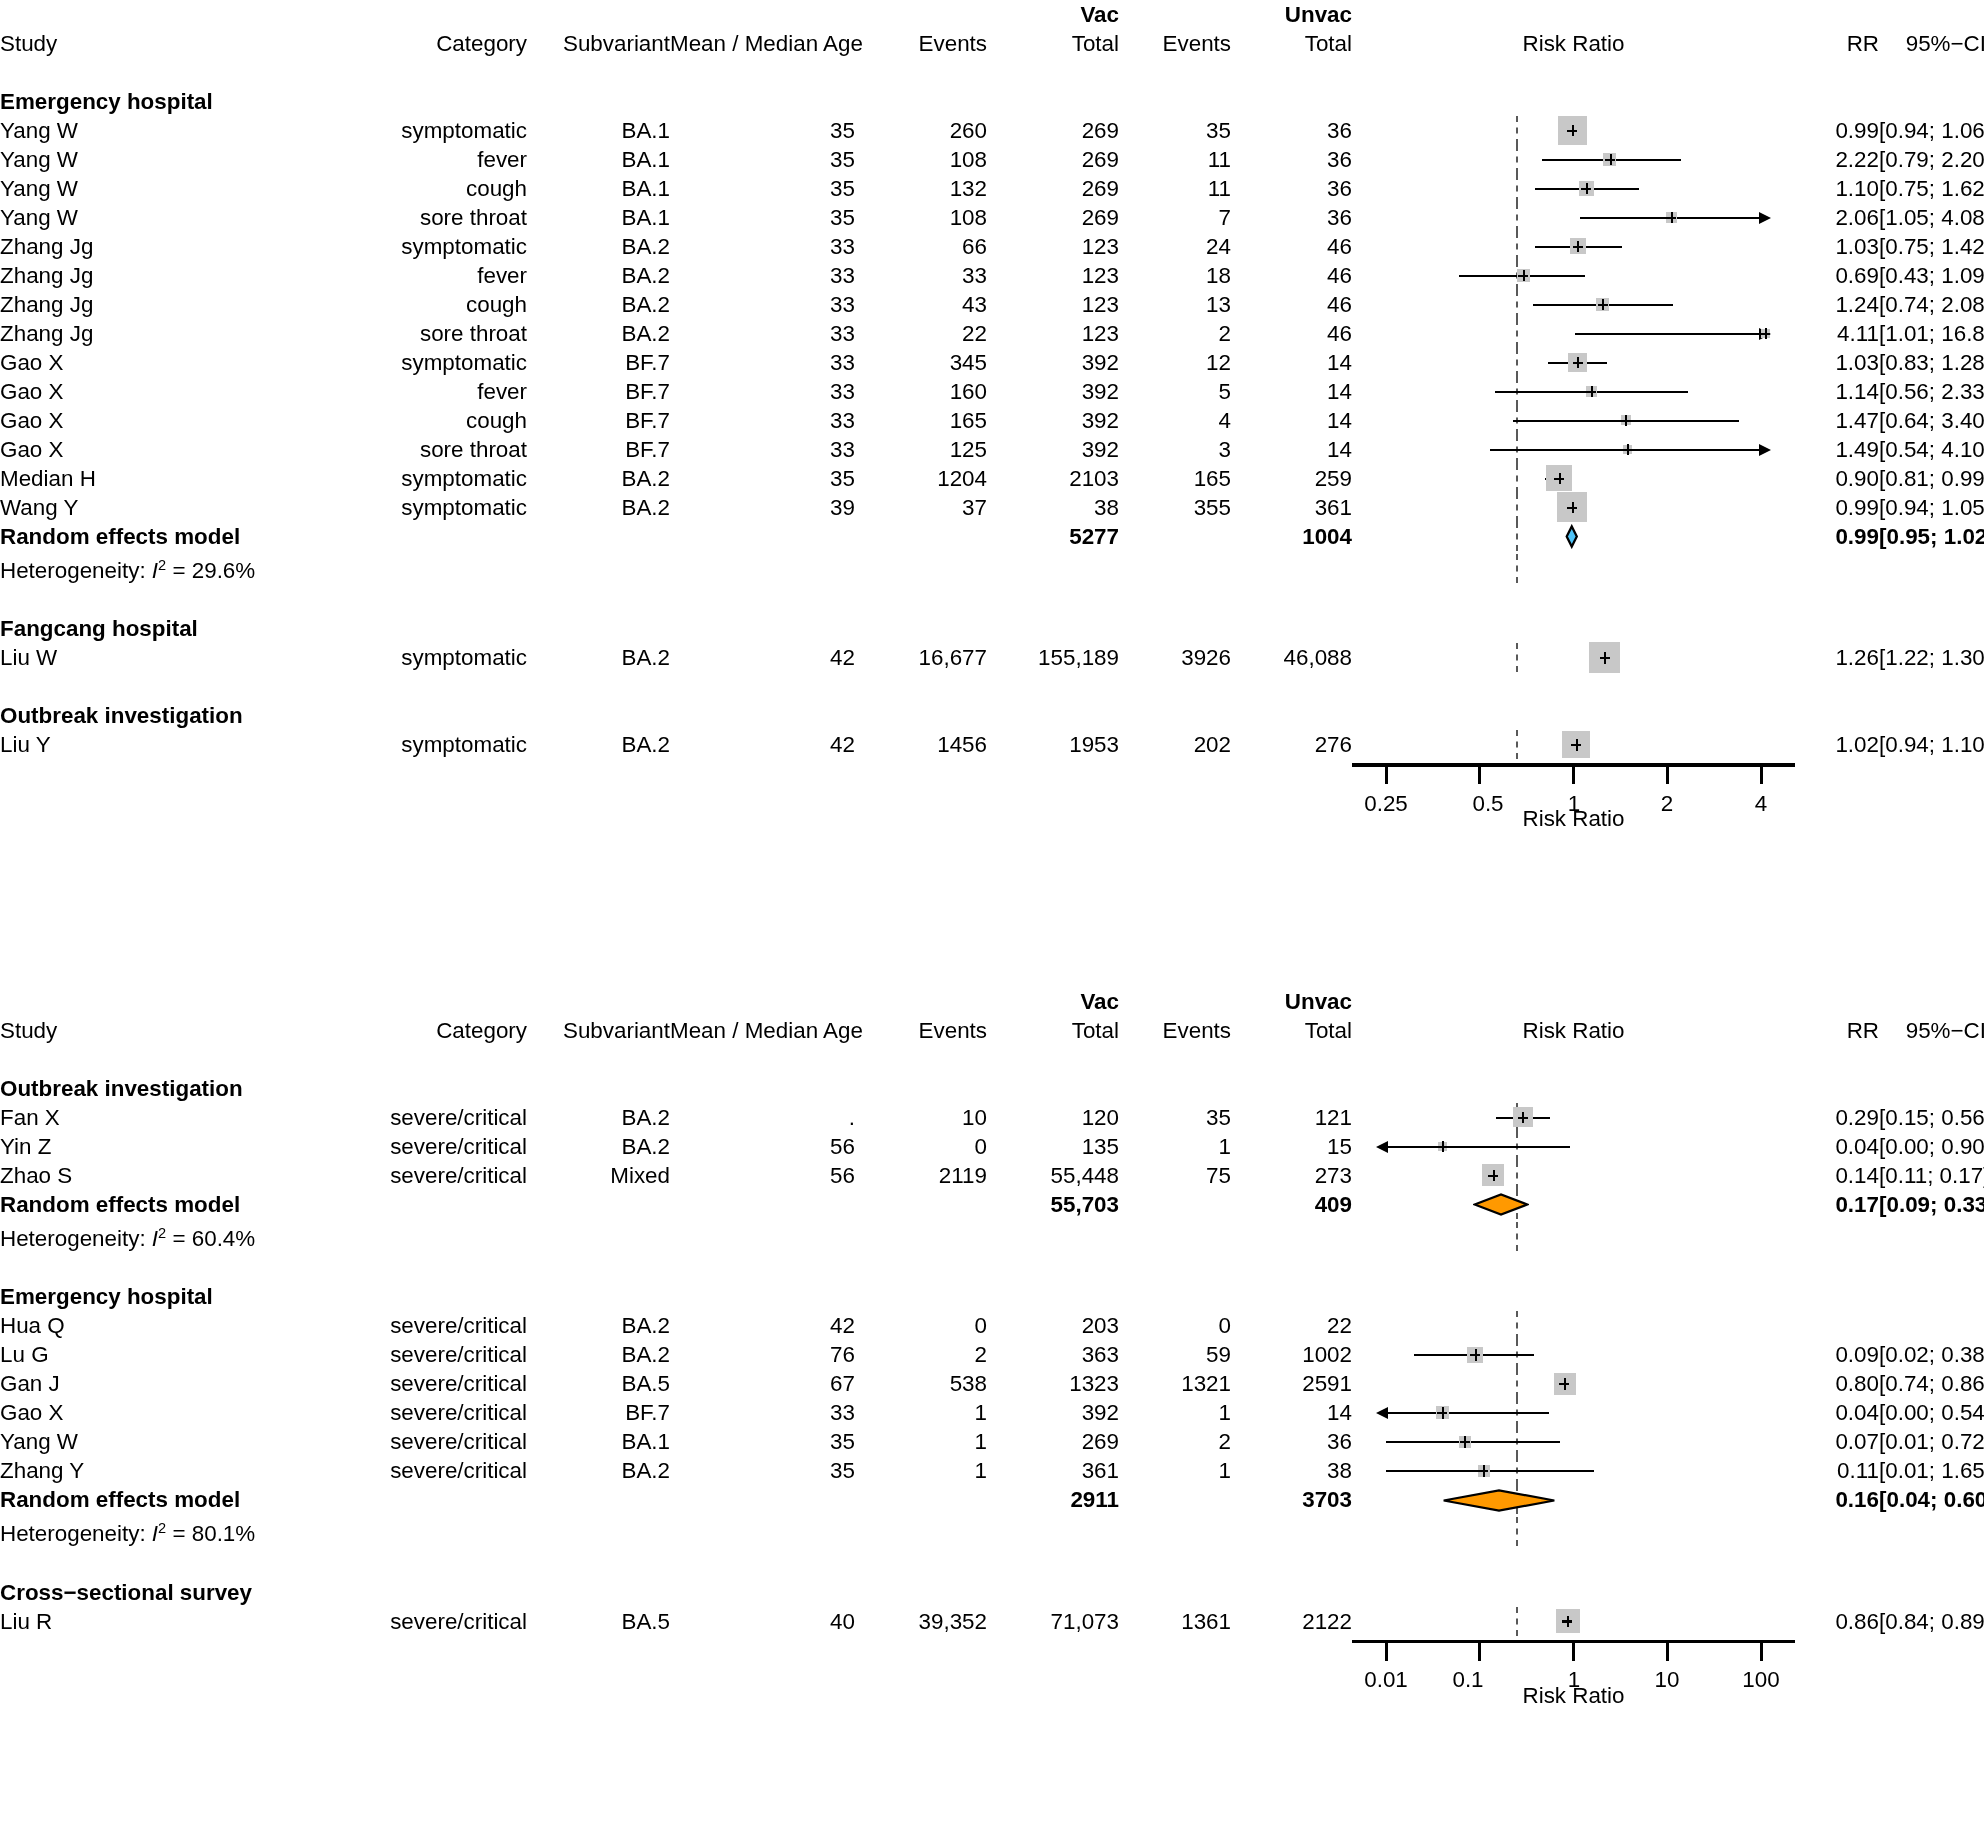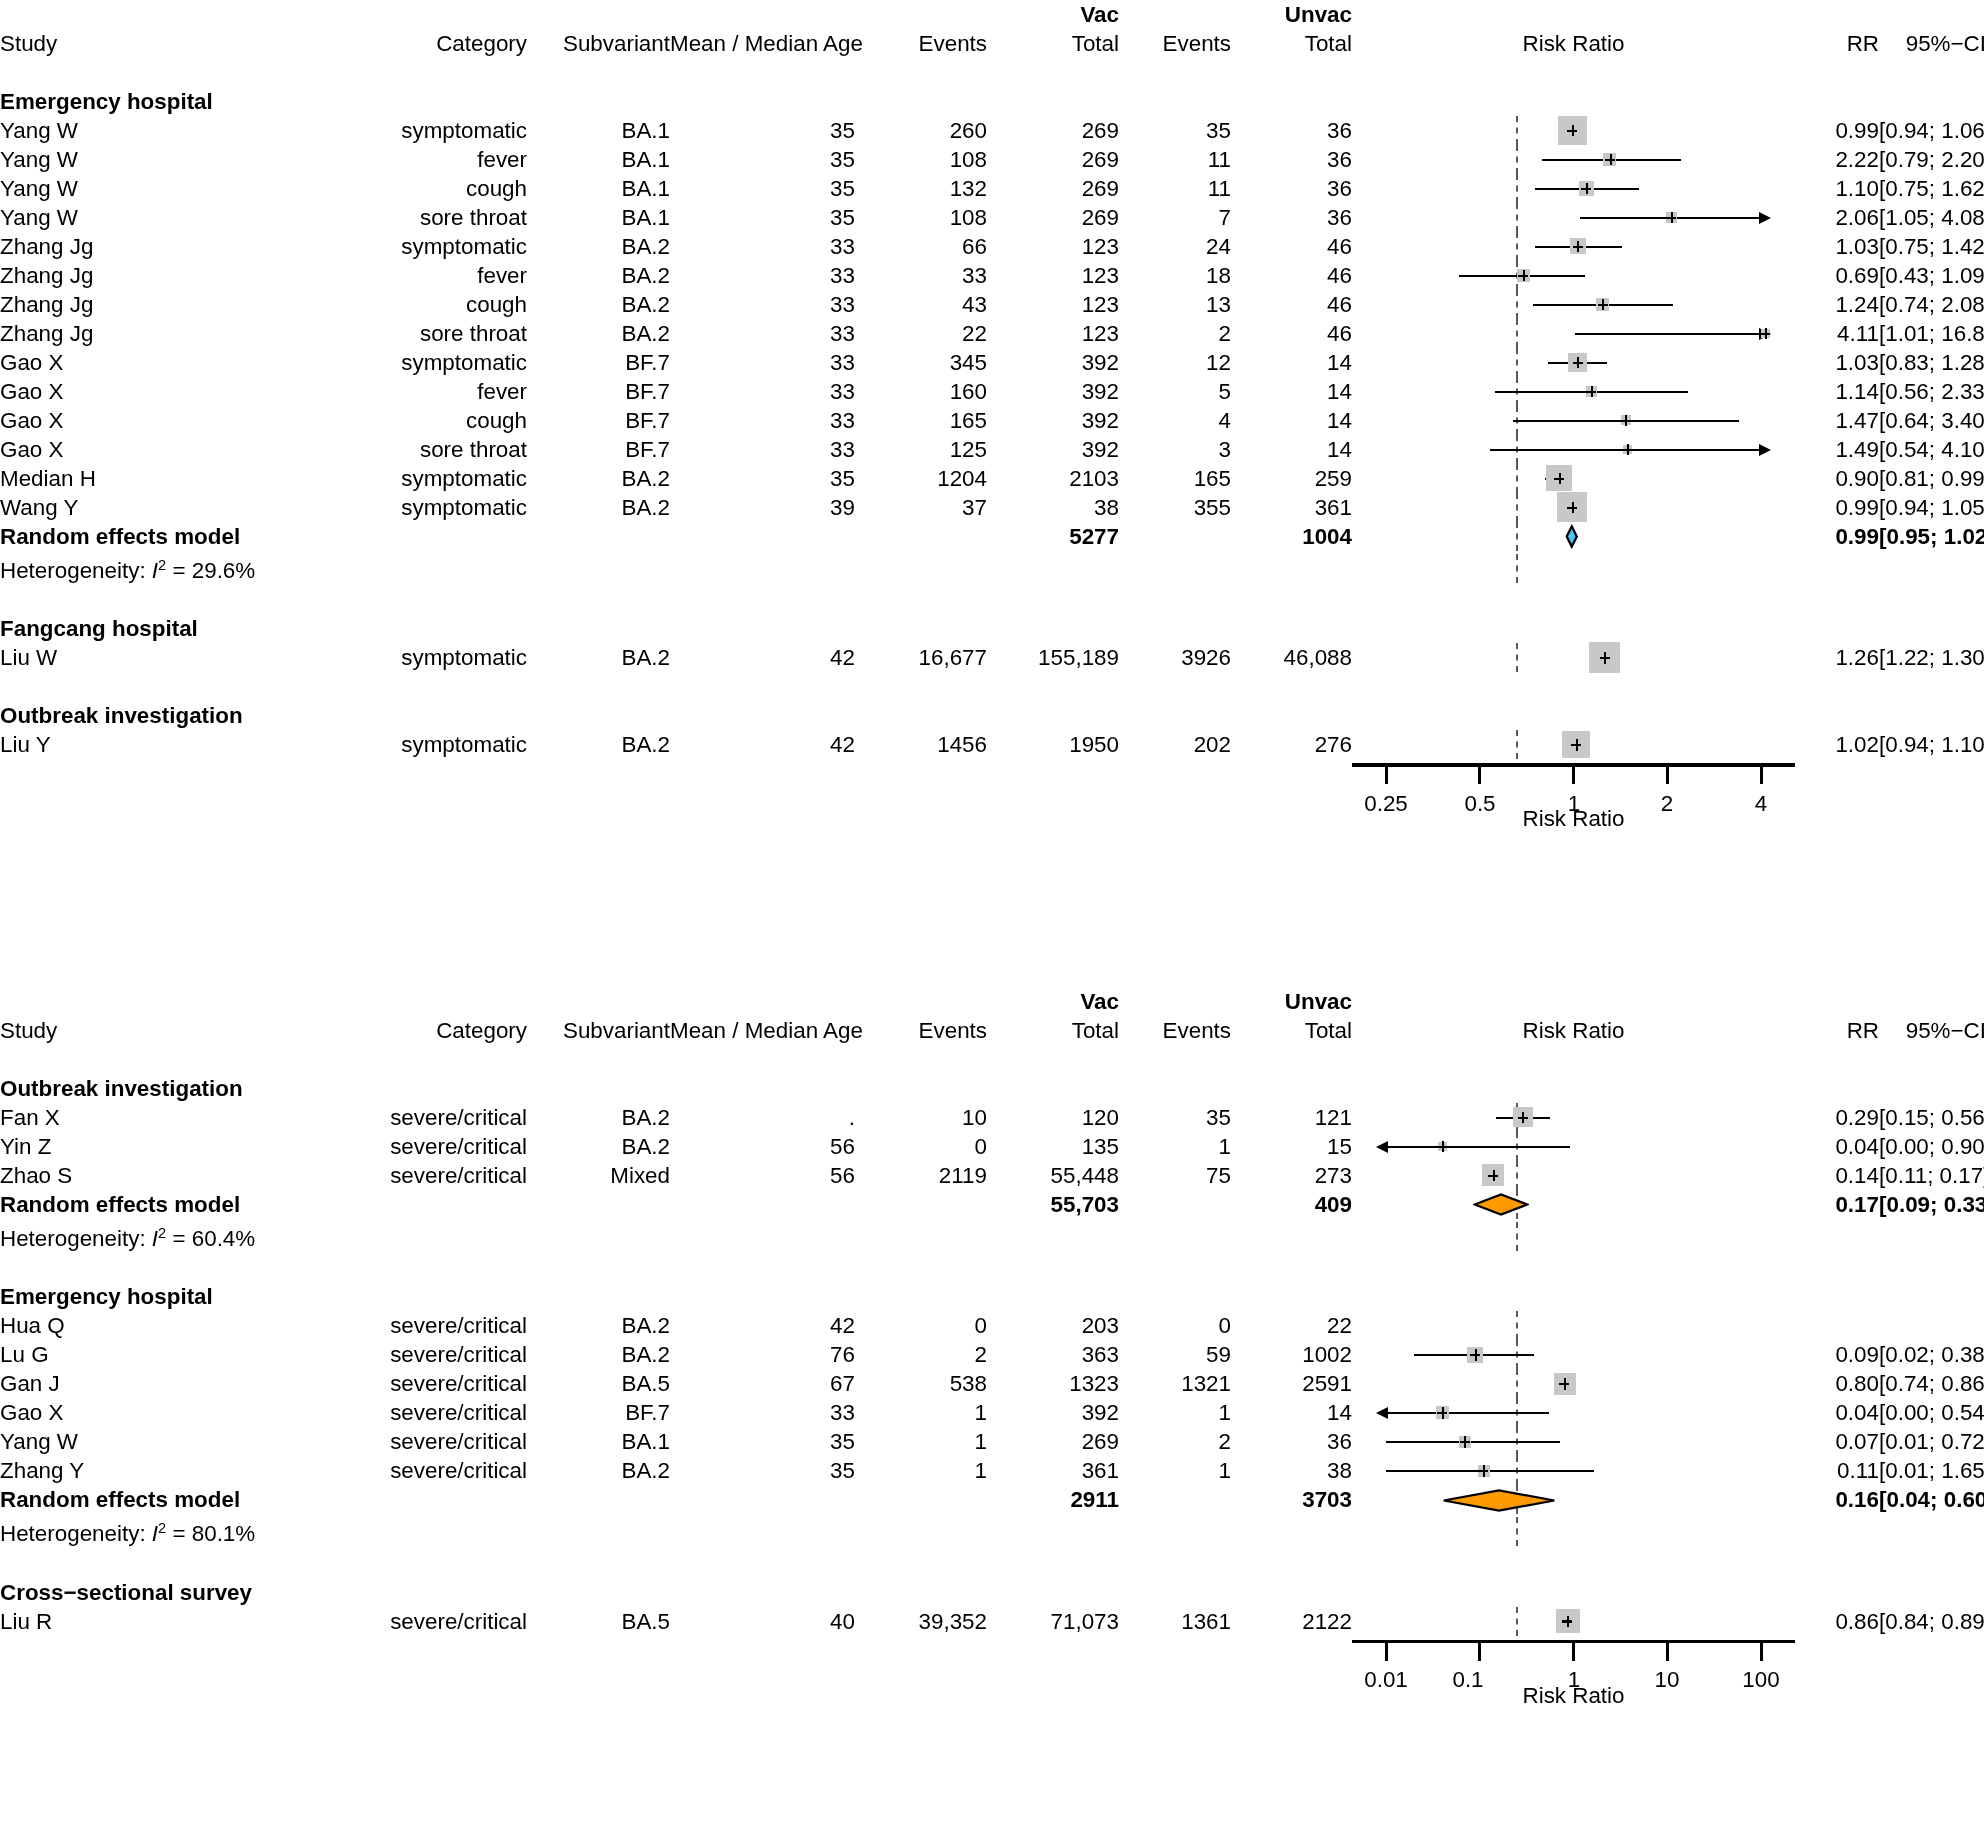--- a/index.html
+++ b/index.html
@@ -477,21 +477,21 @@
         </tr>
         <tr>
           <td class="grp" colspan="11">Outbreak investigation</td>
         </tr>
         <tr>
         <td class="l">Liu Y</td>
         <td class="r">symptomatic</td>
         <td class="r">BA.2</td>
         <td class="r">42</td>
         <td class="r">1456</td>
-        <td class="r">1950</td>
+        <td class="r">1953</td>
         <td class="r">202</td>
         <td class="r">276</td>
         <td class="plotcell">
             <div class="pwrap">
               <div class="vline"></div>
               <div class="ci" style="left:213px;width:21px"></div>
               <div class="box" style="left:210px;top:0.5px;width:27.5px;height:27.5px"></div>
               <div class="tick" style="left:224px"></div>
               <div class="hbar" style="left:219px;width:10px"></div>
             </div>
@@ -500,21 +500,21 @@
         <td class="r">[0.94;  1.10]</td>
         </tr>
         <tr class="axisrow">
           <td colspan="8"></td>
         <td class="plotcell" style="height:45px">
             <div class="axiswrap">
               <div class="axline"></div>
               <div class="axtick" style="left:33px"></div>
               <div class="axlab" style="left:34px">0.25</div>
               <div class="axtick" style="left:126px"></div>
-              <div class="axlab" style="left:128px">0.5</div>
+              <div class="axlab" style="left:136px">0.5</div>
               <div class="axtick" style="left:220px"></div>
               <div class="axlab" style="left:222px">1</div>
               <div class="axtick" style="left:314px"></div>
               <div class="axlab" style="left:315px">2</div>
               <div class="axtick" style="left:408px"></div>
               <div class="axlab" style="left:409px">4</div>
             </div>
           </td>
         <td></td>
           <td></td>

